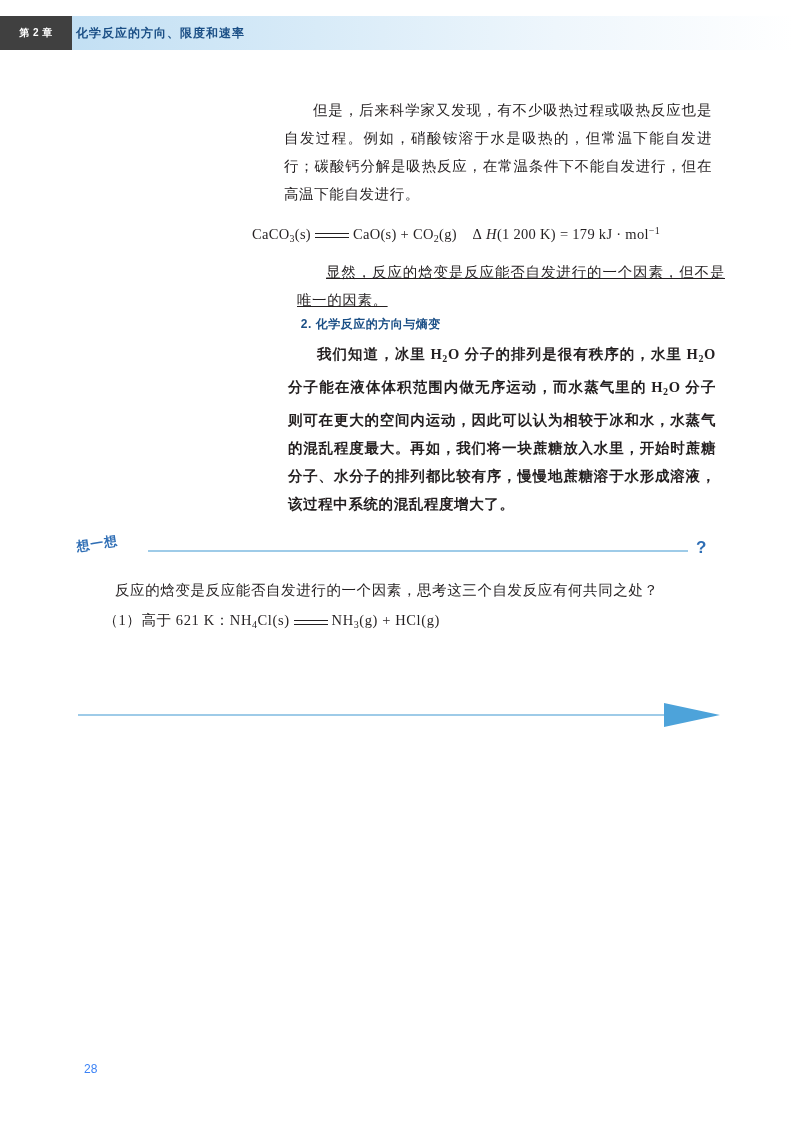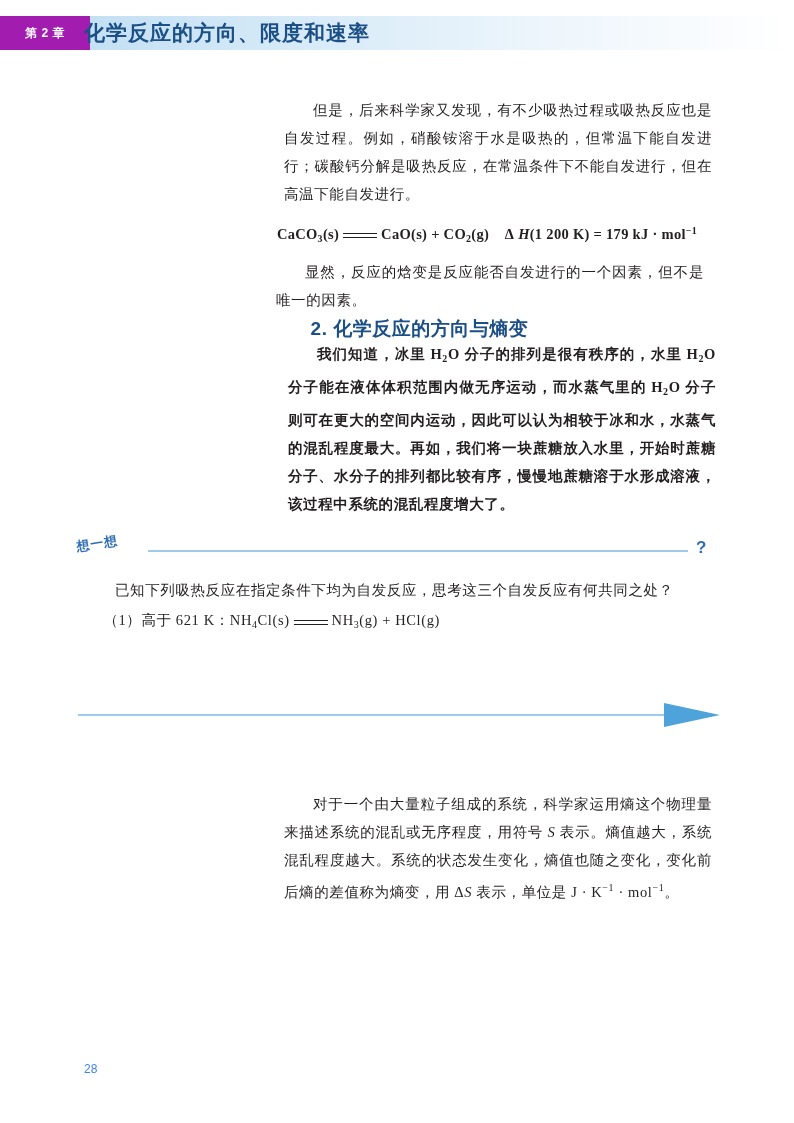--- a/index.html
+++ b/index.html
@@ -29,41 +29,41 @@
     top: 16px;
     left: 0;
     width: 794px;
     height: 34px;
     background: linear-gradient(to right, #bcdcf2 0%, #d8ebf8 40%, #eef6fc 70%, #ffffff 100%);
   }
   .chapter-tag {
     position: absolute;
     top: 16px;
     left: 0;
-    width: 90px;
+    width: 72px;
     height: 34px;
-    background: #a21caf;
+    background: #404040;
     color: #ffffff;
     font-family: "Liberation Sans", sans-serif;
-    font-size: 12px;
+    font-size: 10px;
     font-weight: bold;
     display: flex;
     align-items: center;
     justify-content: center;
     letter-spacing: 0.5px;
   }
   .chapter-title {
     position: absolute;
     top: 16px;
-    left: 84px;
+    left: 76px;
     height: 34px;
     display: flex;
     align-items: center;
     font-family: "Liberation Sans", sans-serif;
-    font-size: 21px;
+    font-size: 12px;
     font-weight: bold;
     color: #1b4f86;
     letter-spacing: 1px;
   }
 
   
   .content {
     position: absolute;
     left: 0;
     top: 0;
@@ -89,23 +89,21 @@
     font-family: Liberation Serif, serif;
   }
 
   .equation {
     position: absolute;
     left: 252px;
     top: 218px;
     width: 470px;
     font-size: 14.5px;
     line-height: 24px;
-    text-align: center;
     letter-spacing: 0.3px;
-    font-weight: bold;
   }
   .eqarrow {
     display: inline-block;
     position: relative;
     width: 34px;
     height: 10px;
     margin: 0 4px;
     vertical-align: middle;
   }
   .eqarrow::before, .eqarrow::after {
@@ -117,32 +115,33 @@
     background: #231f20;
   }
   .eqarrow::before { top: 3px; }
   .eqarrow::after  { top: 7px; }
   sub { font-size: 10px; vertical-align: -0.28em; }
   sup { font-size: 10px; vertical-align: 0.55em; }
   .ital { font-style: italic; }
 
   .block-obvious {
     position: absolute;
-    left: 276px;
+    left: 297px;
     top: 258px;
     width: 428px;
+    text-decoration: underline;
   }
 
   .subhead {
     position: absolute;
     left: 284px;
     top: 316px;
     width: 428px;
     font-family: "Liberation Sans", sans-serif;
-    font-size: 19px;
+    font-size: 12px;
     font-weight: bold;
     color: #1b4f86;
     letter-spacing: 0.5px;
     text-indent: 1.4em;
   }
 
   .block-entropy {
     position: absolute;
     left: 288px;
     top: 340px;
@@ -261,26 +260,25 @@
 
   <div class="block-entropy">
     <p class="para indent">我们知道，冰里 H<sub>2</sub>O 分子的排列是很有秩序的，水里 H<sub>2</sub>O 分子能在液体体积范围内做无序运动，而水蒸气里的 H<sub>2</sub>O 分子则可在更大的空间内运动，因此可以认为相较于冰和水，水蒸气的混乱程度最大。再如，我们将一块蔗糖放入水里，开始时蔗糖分子、水分子的排列都比较有序，慢慢地蔗糖溶于水形成溶液，该过程中系统的混乱程度增大了。</p>
   </div>
 
   <div class="thinkbox">
     <div class="think-label">想一想</div>
     <div class="think-rule"></div>
     <div class="think-q">?</div>
     <div class="think-body">
-      <p class="para indent">已知下列吸热反应在指定条件下均为自发反应，思考这三个自发反应有何共同之处？</p>
+      <p class="para indent">反应的焓变是反应能否自发进行的一个因素，思考这三个自发反应有何共同之处？</p>
       <p class="para item">（1）高于 621 K：NH<sub>4</sub>Cl(s)<span class="eqarrow"></span>NH<sub>3</sub>(g) + HCl(g)</p>
     </div>
     <div class="think-bottom-rule"></div>
     <div class="think-arrow"></div>
   </div>
 
   <div class="block-bottom">
-    <p class="para indent">对于一个由大量粒子组成的系统，科学家运用熵这个物理量来描述系统的混乱或无序程度，用符号 <span class="ital">S</span> 表示。熵值越大，系统混乱程度越大。系统的状态发生变化，熵值也随之变化，变化前后熵的差值称为熵变，用 Δ<span class="ital">S</span> 表示，单位是 J · K<sup>−1</sup> · mol<sup>−1</sup>。</p>
   </div>
 
 </div>
 
 <div class="page-number">28</div>
 
 </body></html>

